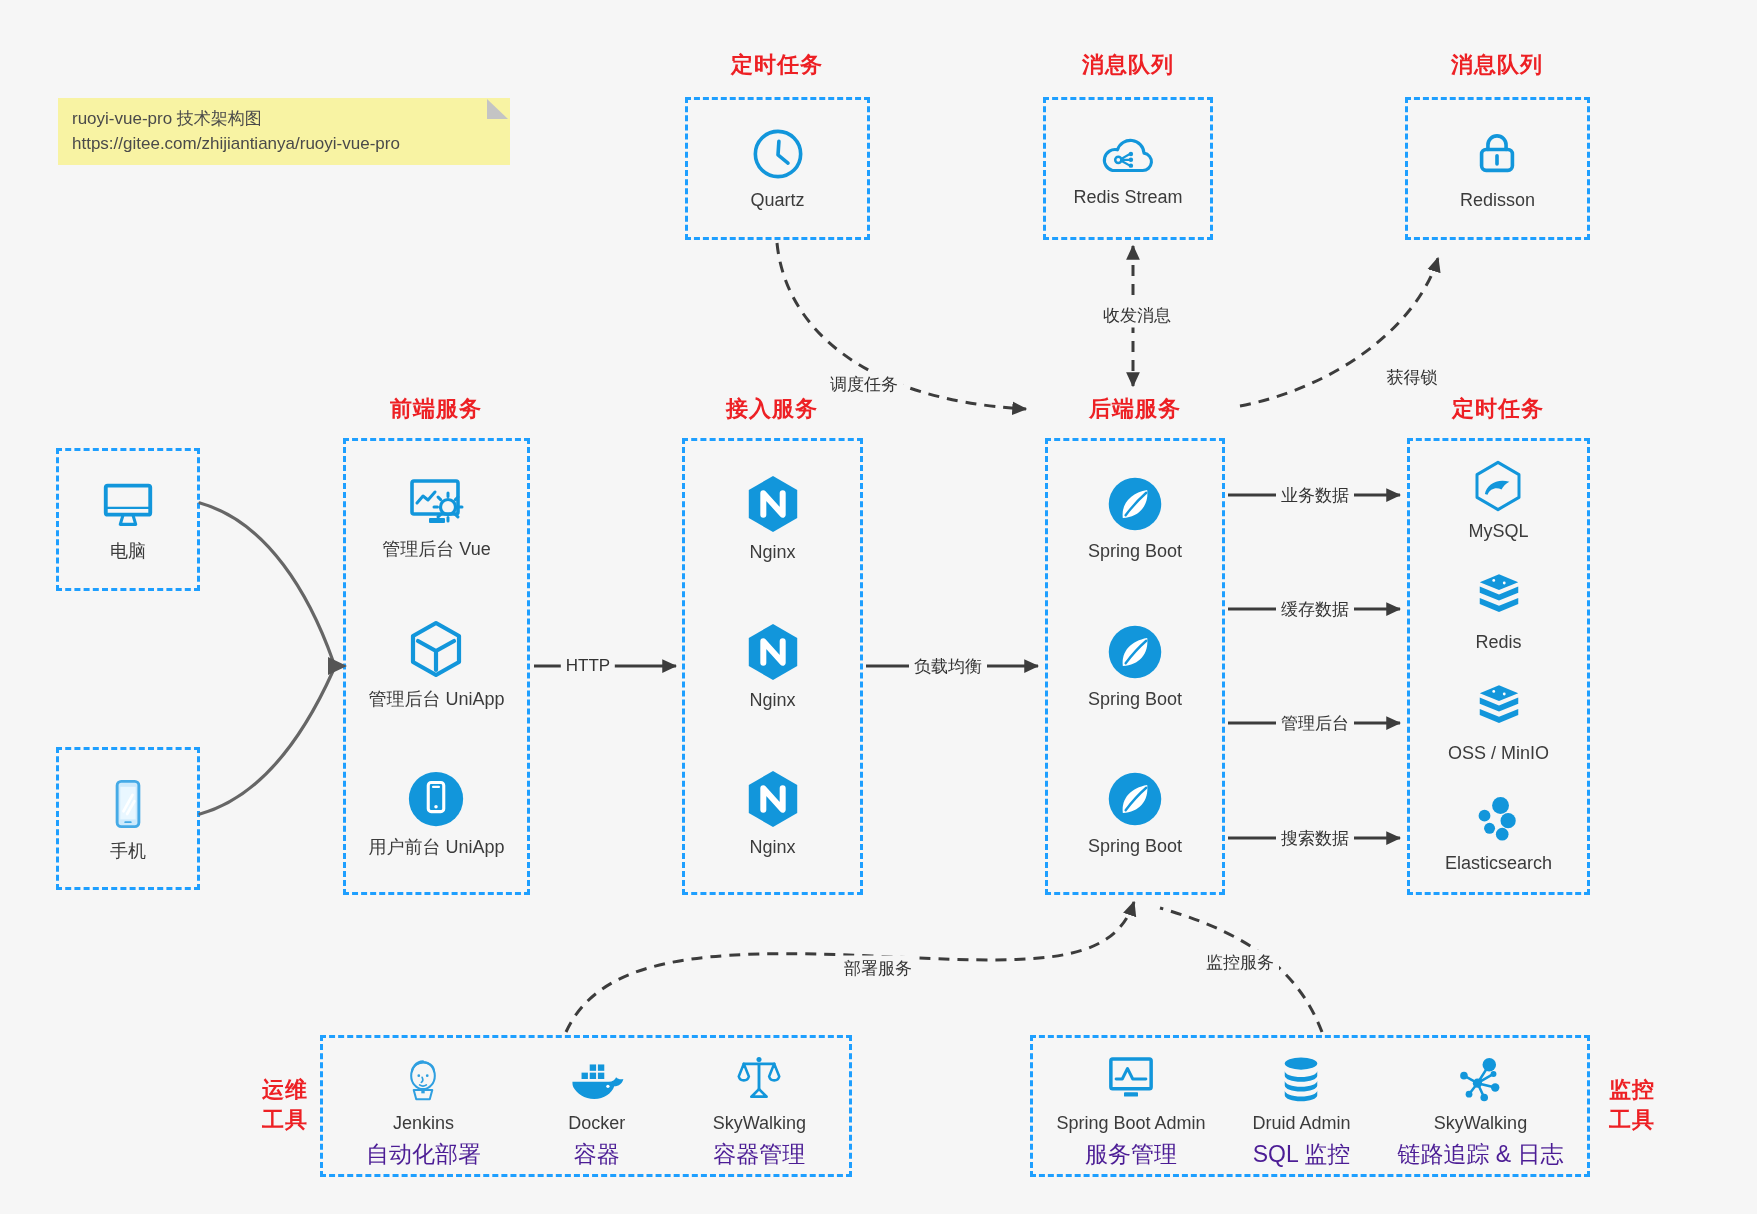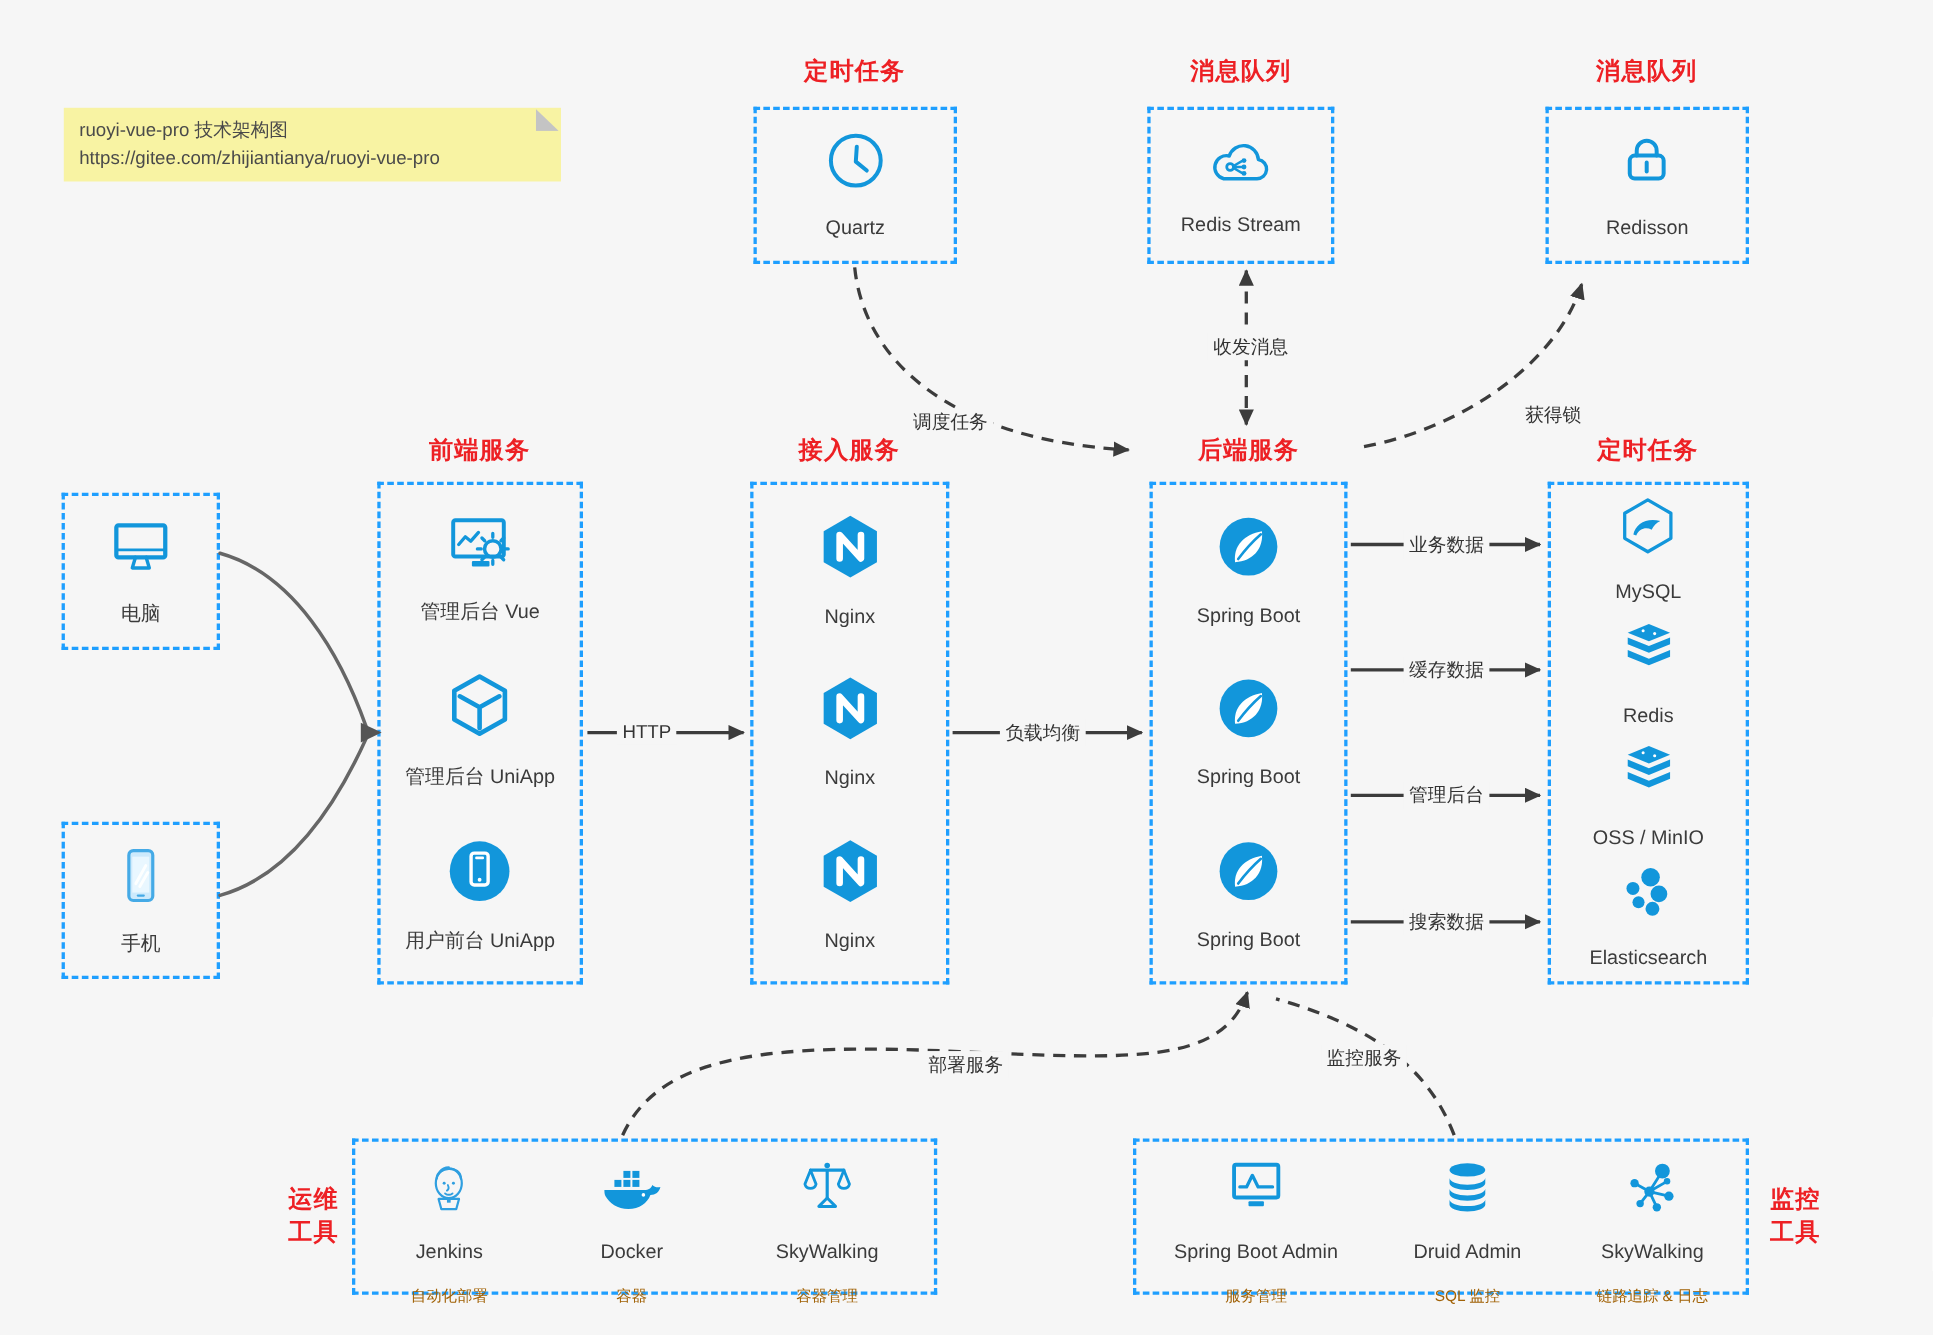--- a/index.html
+++ b/index.html
@@ -20,23 +20,23 @@
   
   .gtitle{position:absolute;transform:translateX(-50%);font-size:22px;font-weight:bold;
           color:var(--title-red);white-space:nowrap;letter-spacing:1px;}
 
   
   .gbox{position:absolute;border:3px dashed var(--border-blue);box-sizing:border-box;display:flex;}
   .col-box{flex-direction:column;justify-content:space-around;align-items:center;padding:4px 0;}
   .row-box{flex-direction:row;justify-content:space-around;align-items:flex-start;padding-top:14px;}
   .single-box{align-items:center;justify-content:center;}
 
-  .node{display:flex;flex-direction:column;align-items:center;gap:20px;}
+  .node{display:flex;flex-direction:column;align-items:center;gap:5px;}
   .node-label{font-size:18px;color:#3b3b3b;white-space:nowrap;line-height:1.35;text-align:center;}
-  .node-desc{font-size:14px;color:#a16207;white-space:nowrap;line-height:1.25;text-align:center;}
+  .node-desc{font-size:23px;color:#4c1d95;white-space:nowrap;line-height:1.25;text-align:center;}
 
   .side-label{position:absolute;transform:translateX(-50%);font-size:22px;font-weight:bold;
               color:var(--title-red);text-align:left;line-height:1.35;letter-spacing:1px;}
 
   .overlay{position:absolute;left:0;top:0;pointer-events:none;}
   .dedge{stroke:var(--arrow-dark);stroke-width:3;fill:none;stroke-dasharray:11 8;}
   .sedge{stroke:var(--arrow-dark);stroke-width:3;fill:none;}
   .cedge{stroke:var(--client-arrow-gray);stroke-width:3.2;fill:none;stroke-linecap:round;}
   .ctri{fill:#555;}
   .ah{fill:var(--arrow-dark);}

